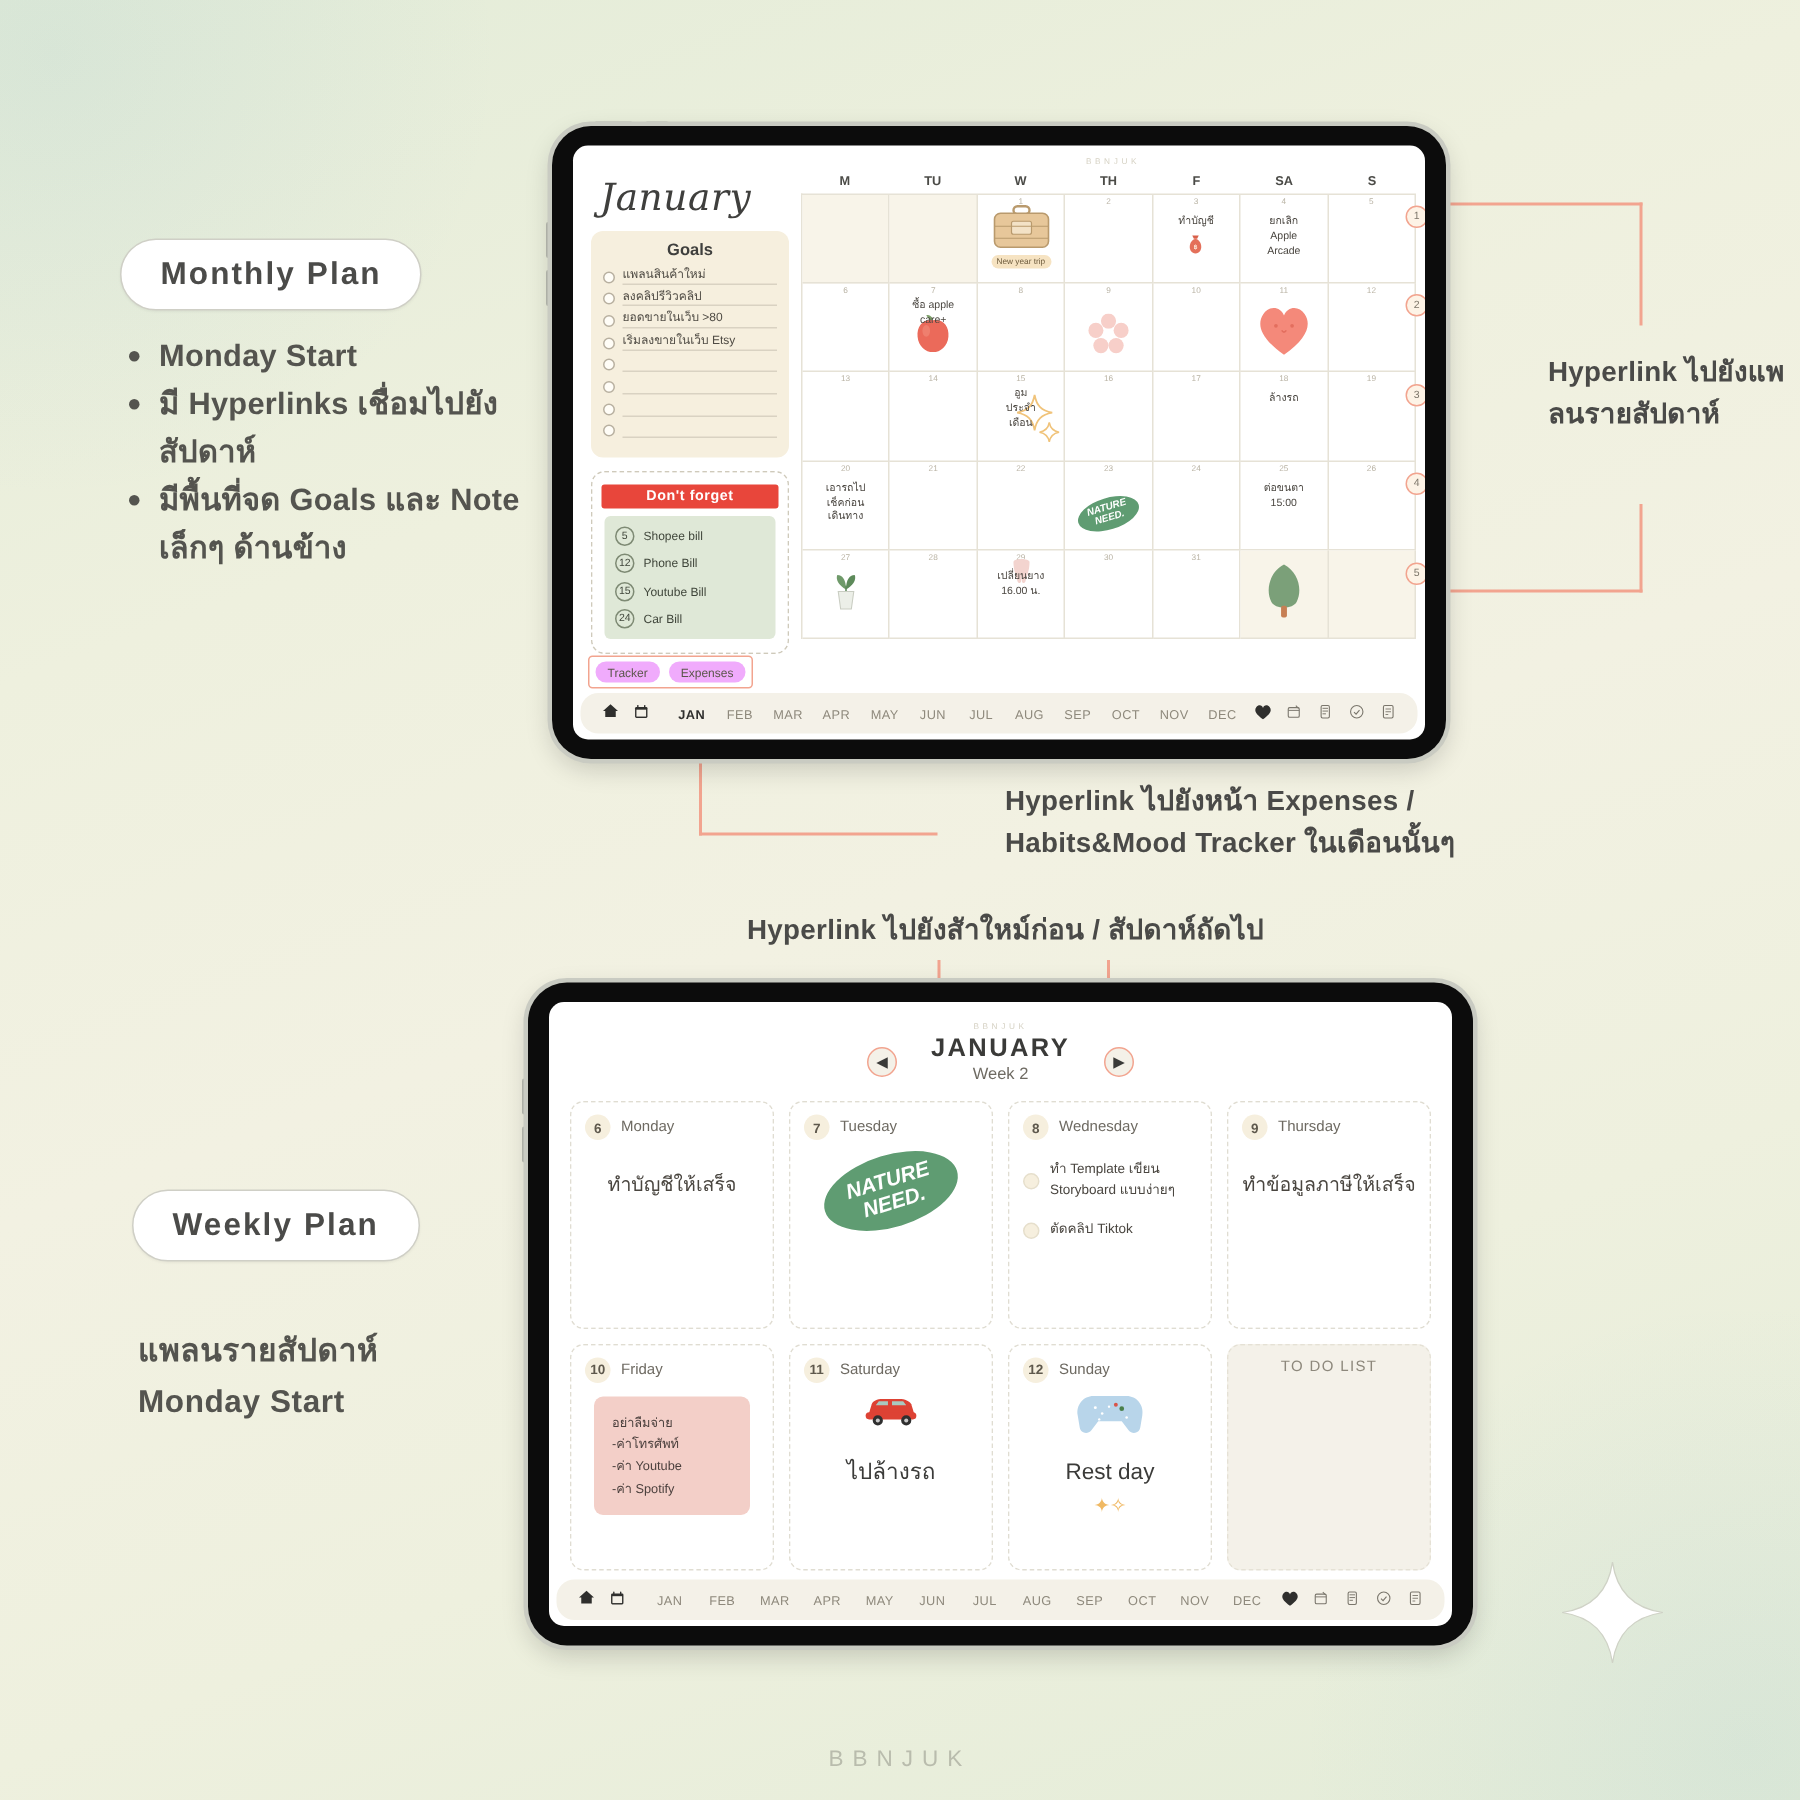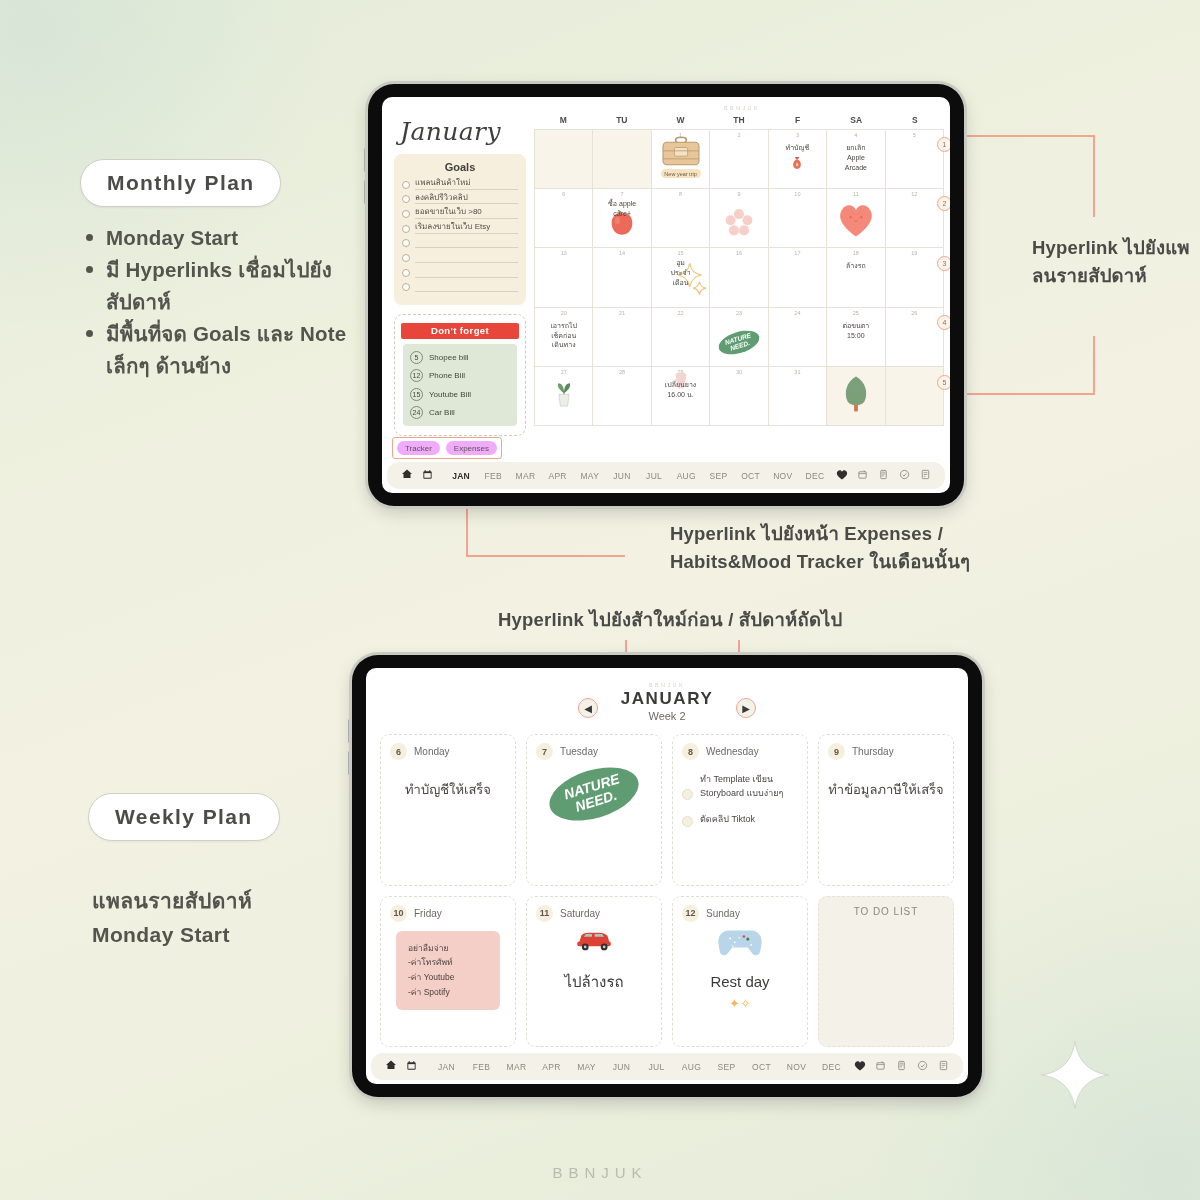--- a/index.html
+++ b/index.html
@@ -253,21 +253,21 @@
   .dc-head { display: flex; align-items: center; gap: 7px; }
   .dc-head .num {
     width: 17px; height: 17px; border-radius: 50%;
     background: #f6efde; color: #5e584c; font-size: 9px; font-weight: bold;
     display: flex; align-items: center; justify-content: center; flex: none;
   }
   .dc-head .dn2 { font-size: 10px; color: #6e6a62; }
   .dc-body { text-align: center; font-size: 13px; color: #4a4640; margin-top: 20px; line-height: 1.6; }
   .todo-title { text-align: center; font-size: 10px; color: #8d887c; letter-spacing: .9px; padding-top: 1px; }
 
-  .task { display: flex; align-items: flex-end; gap: 7px; margin-top: 13px; }
+  .task { display: flex; align-items: center; gap: 7px; margin-top: 13px; }
   .task .cb {
     width: 11px; height: 11px; border-radius: 50%;
     background: #f6efde; border: 1px solid #e6dfcc; flex: none; margin-top: 1px;
   }
   .task .tx { font-size: 9px; color: #4a4640; line-height: 1.52; text-align: left; }
 
   .pinkbox {
     background: #f3cfc8; border-radius: 6px;
     margin: 9px 6px 0 6px; padding: 10px 12px;
     font-size: 8.5px; color: #4a3f3c; line-height: 1.75;

